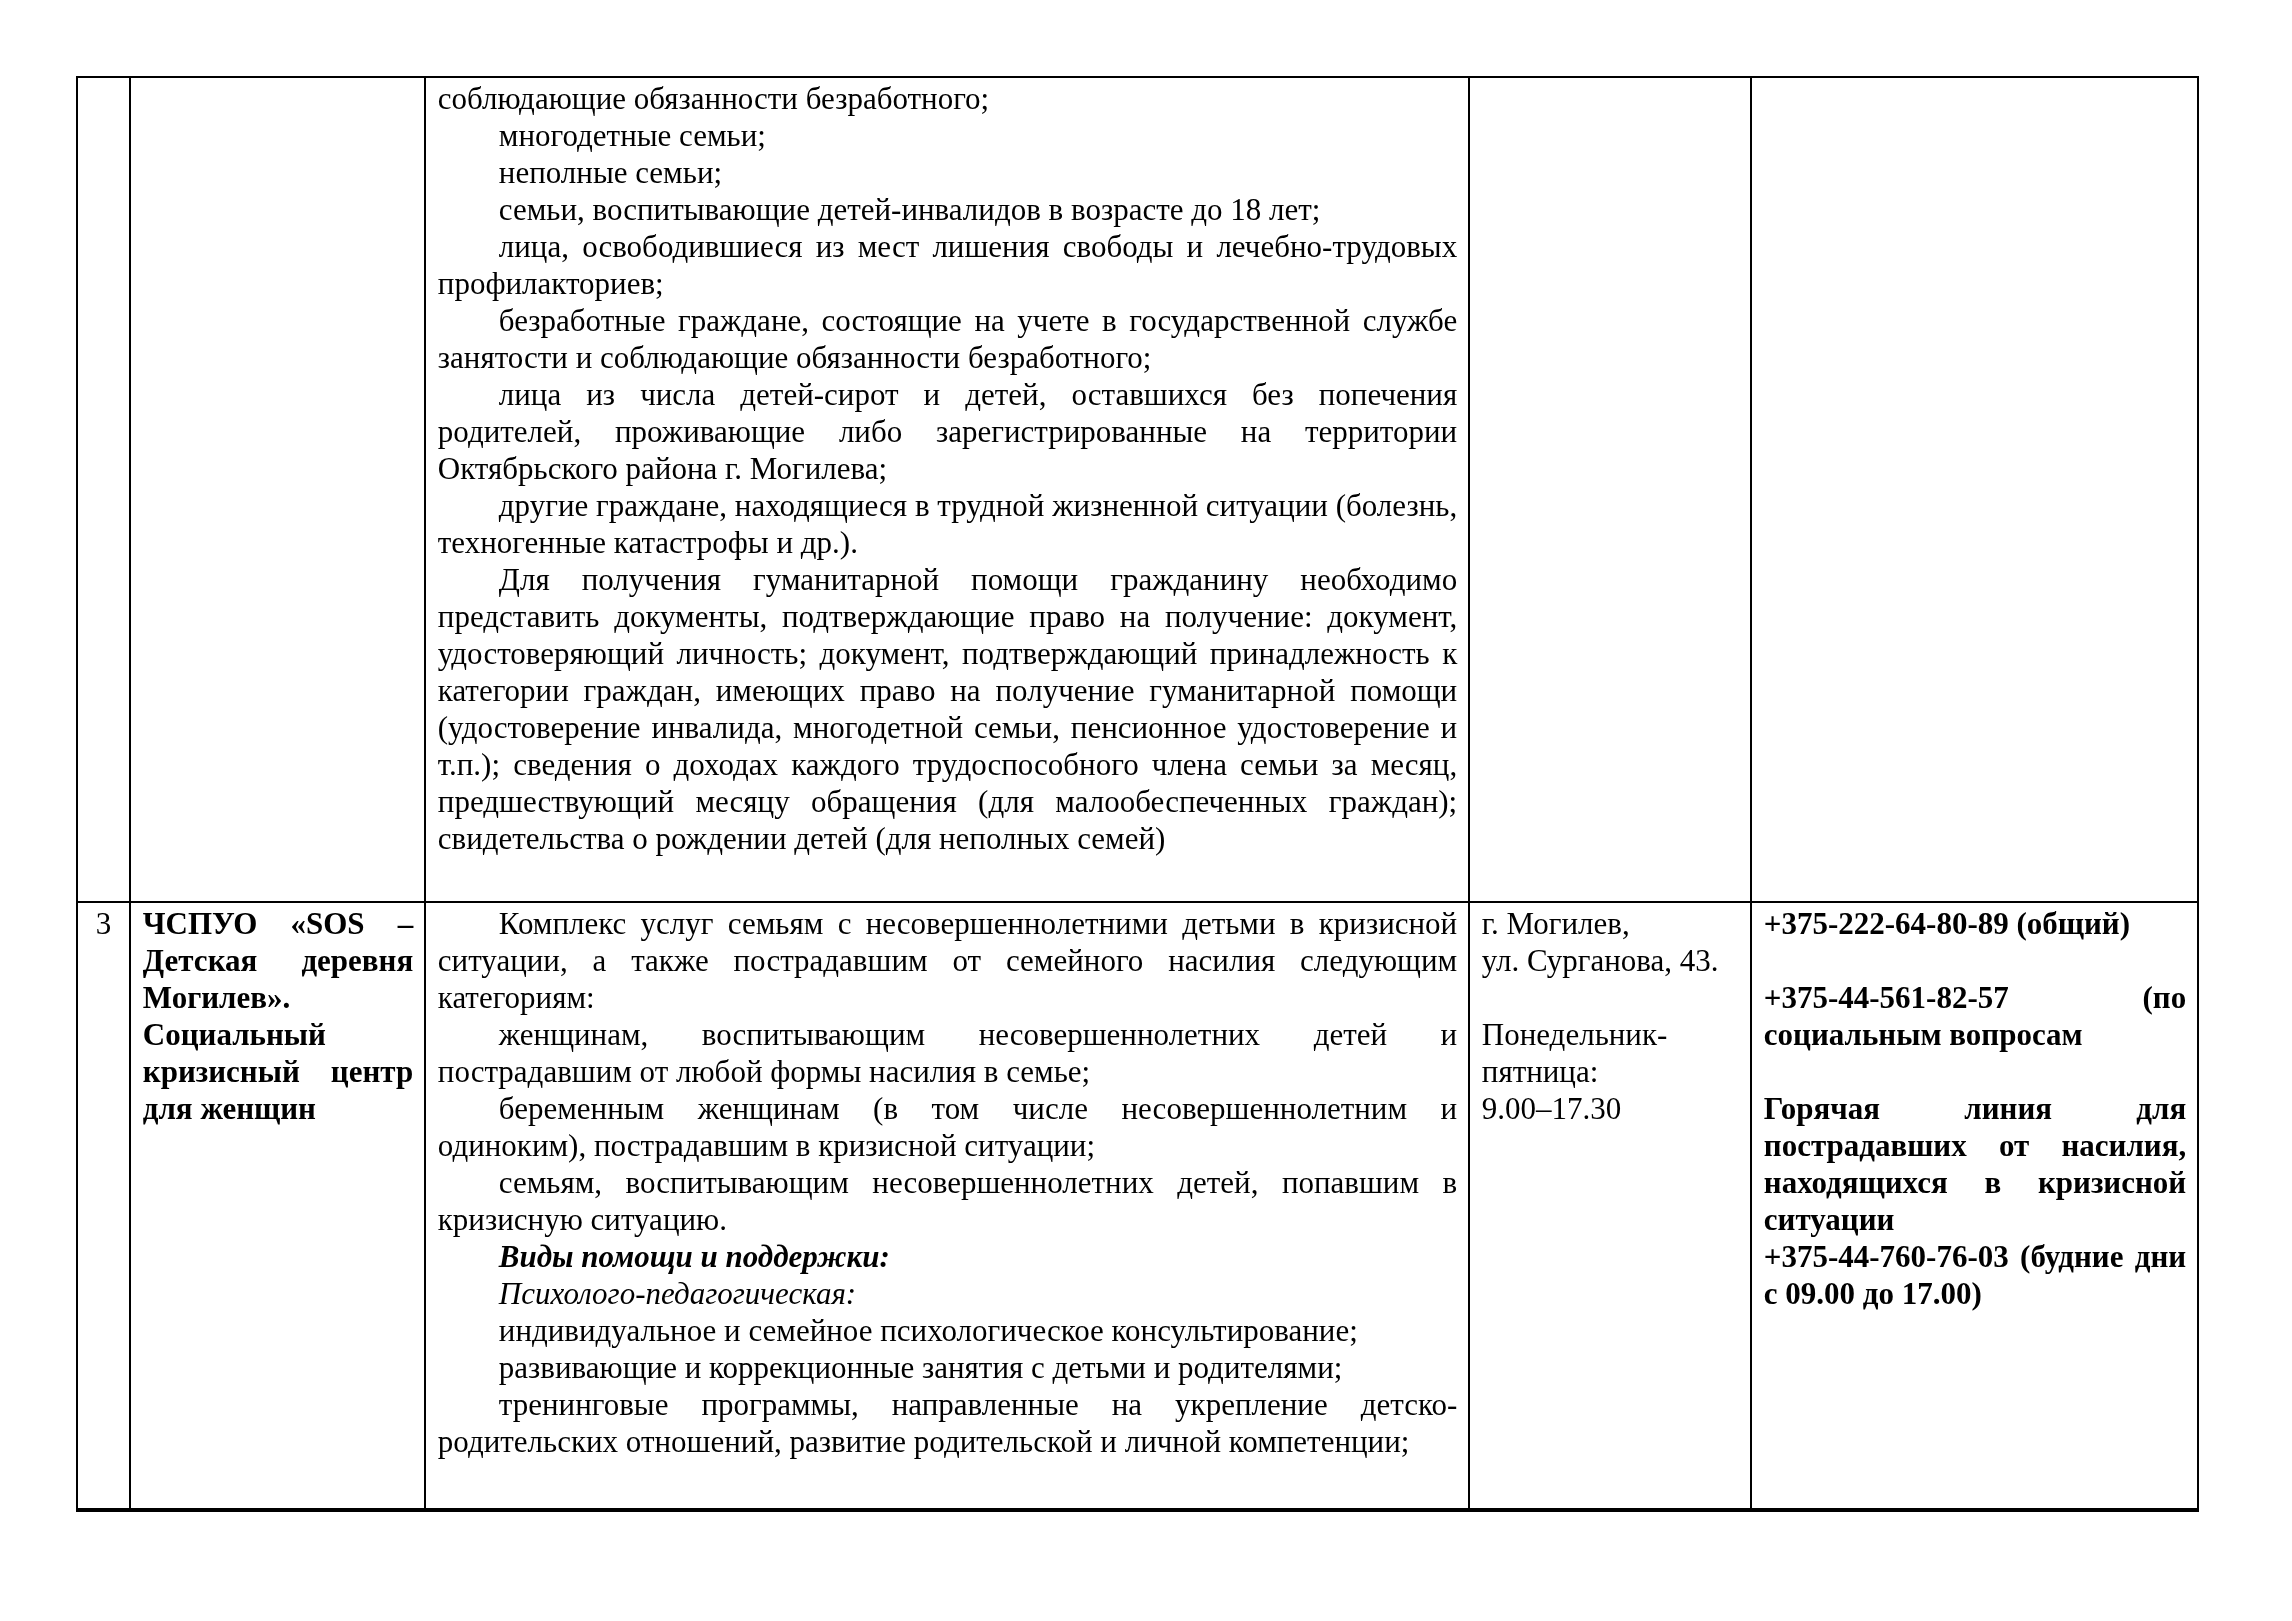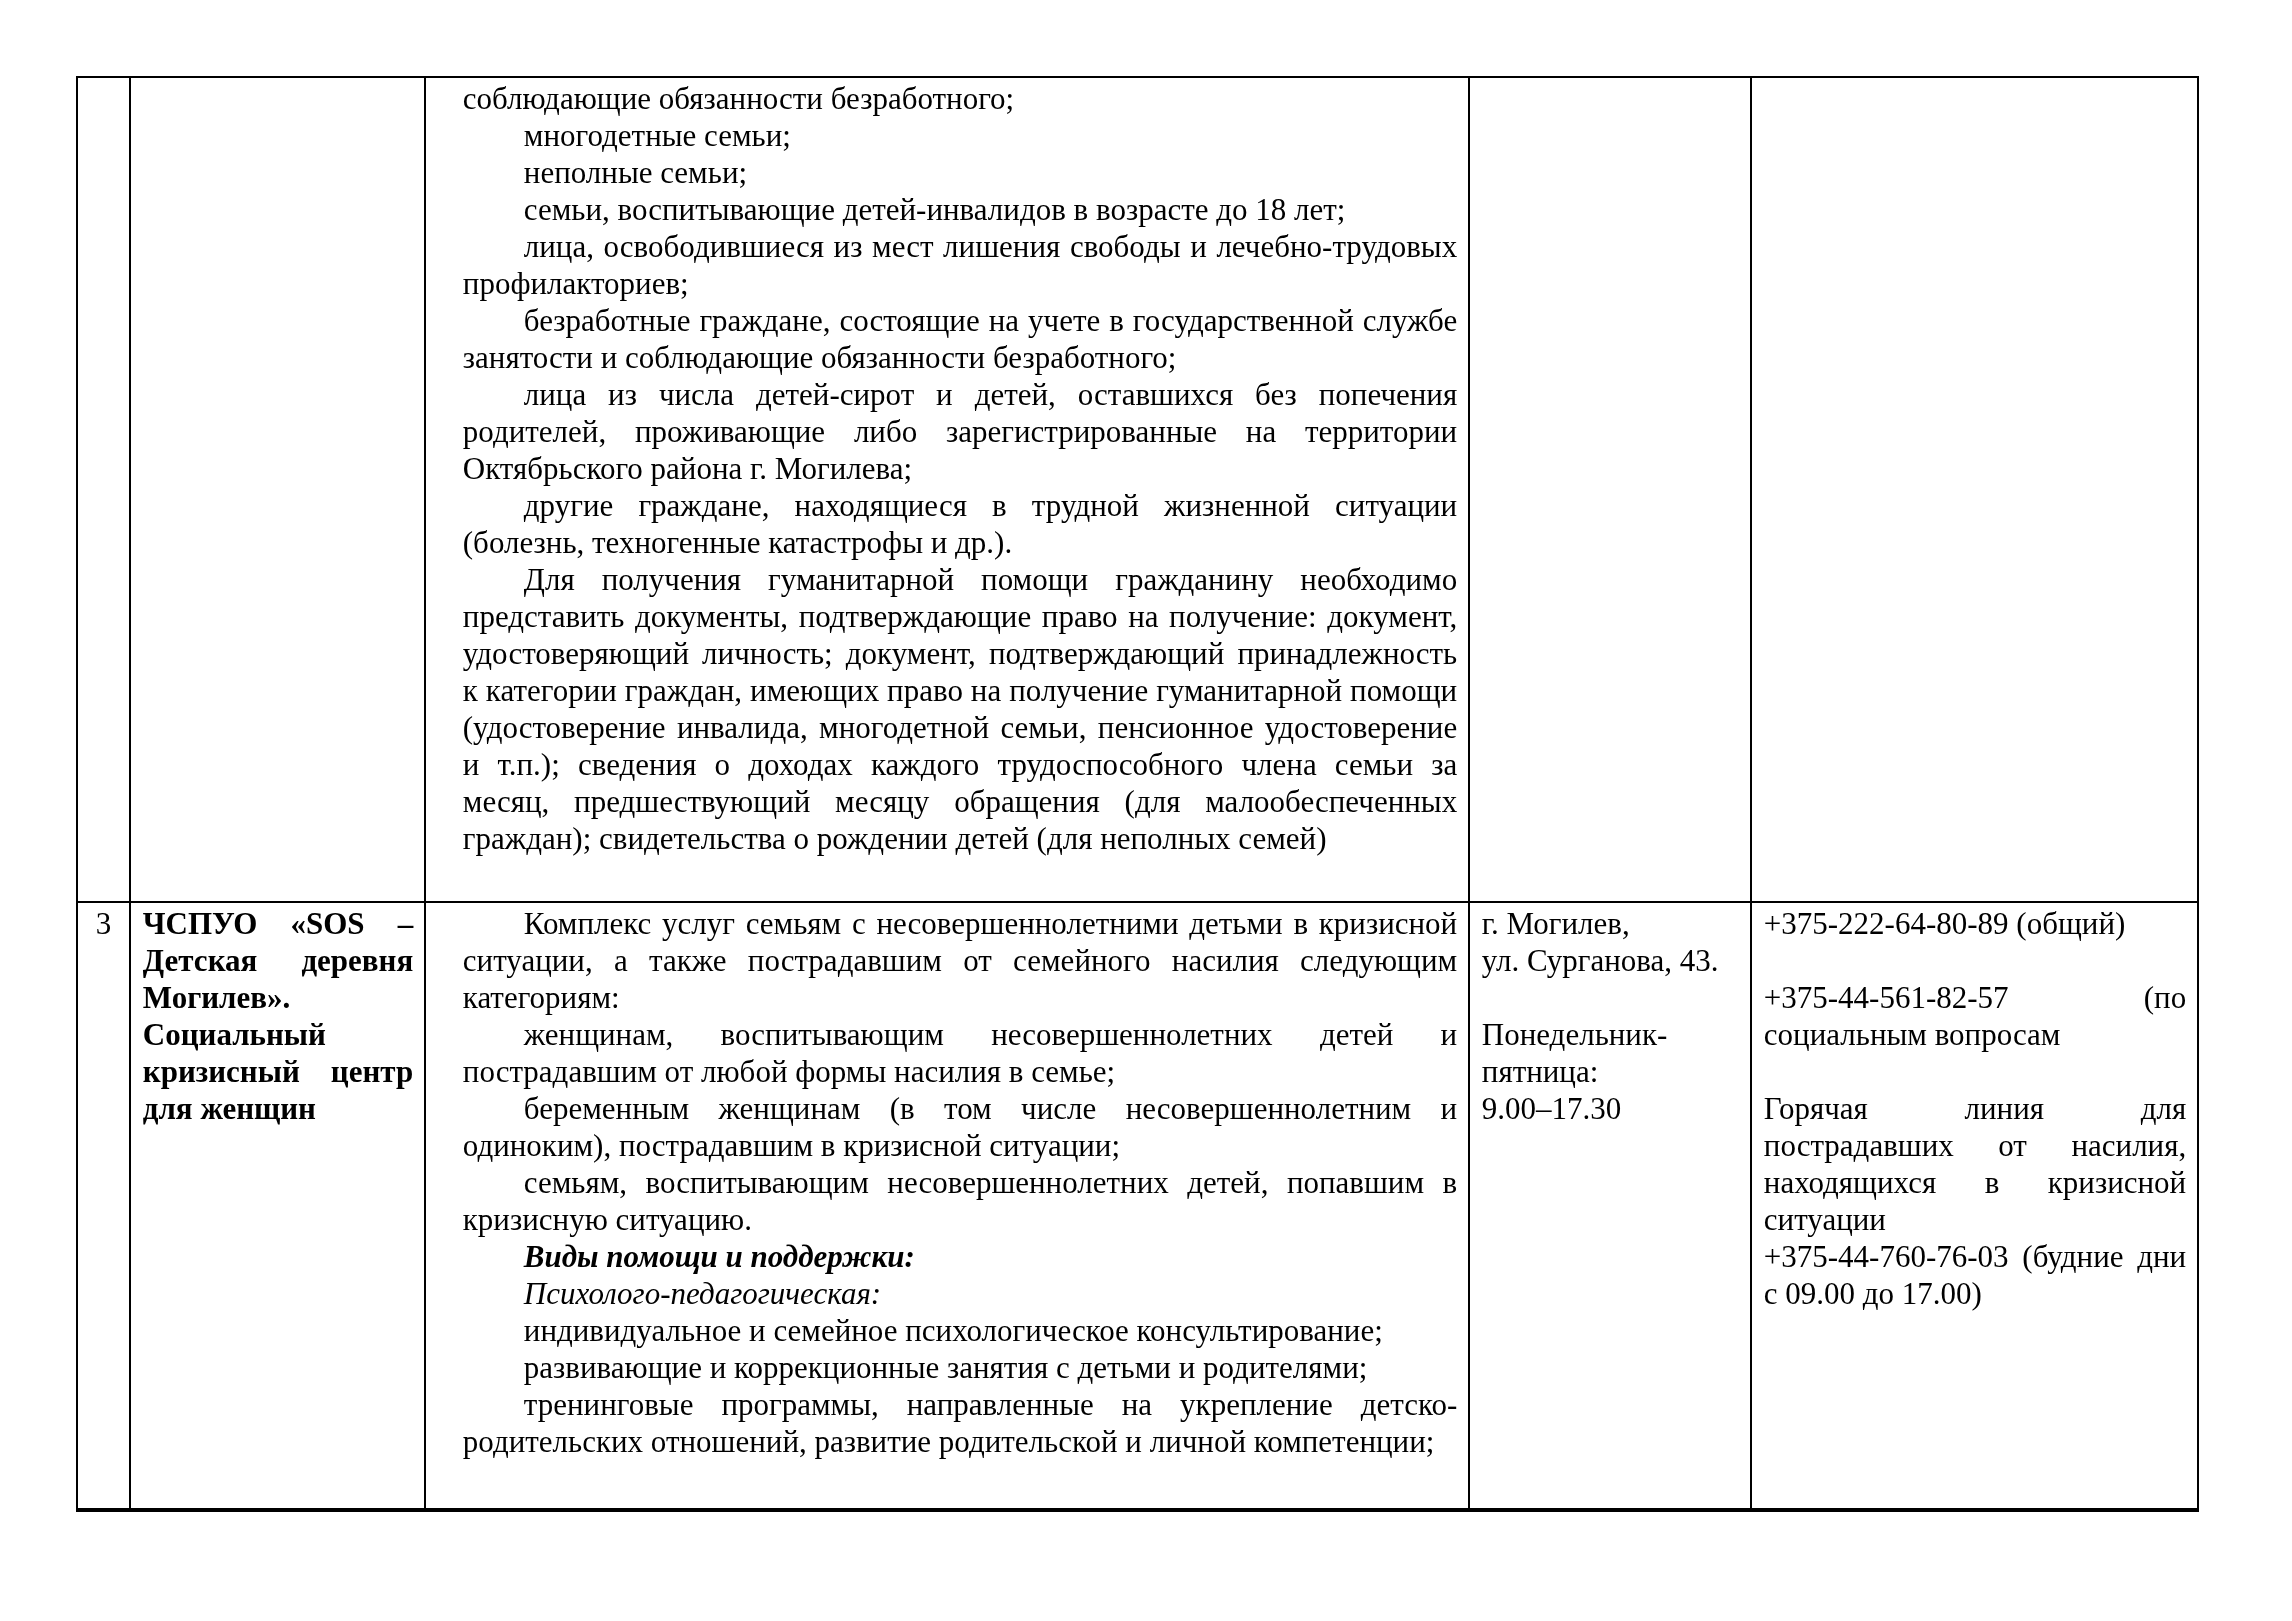--- a/index.html
+++ b/index.html
@@ -44,22 +44,22 @@
   td.cell-desc { }
   td.cell-addr {
     padding-right: 5px;
   }
   td.cell-phone { }
 
   .para {
     margin: 0;
     line-height: 37px;
   }
-  .cell-desc .para { text-align: justify; margin-left: 25px; }
-  .cell-phone .para { text-align: justify; }
+  .cell-desc .para { text-align: justify; }
+  .cell-phone .para { text-align: justify; font-weight: bold; }
   .cell-addr .para { text-align: left; }
   .cell-org { line-height: 37px; font-weight: bold; }
   .cell-num { line-height: 37px; }
 
   .para.indent { text-indent: 61px; }
   .para.bold-italic { font-weight: bold; font-style: italic; }
   .para.italic { font-style: italic; }
 </style>
 </head>
 <body>

